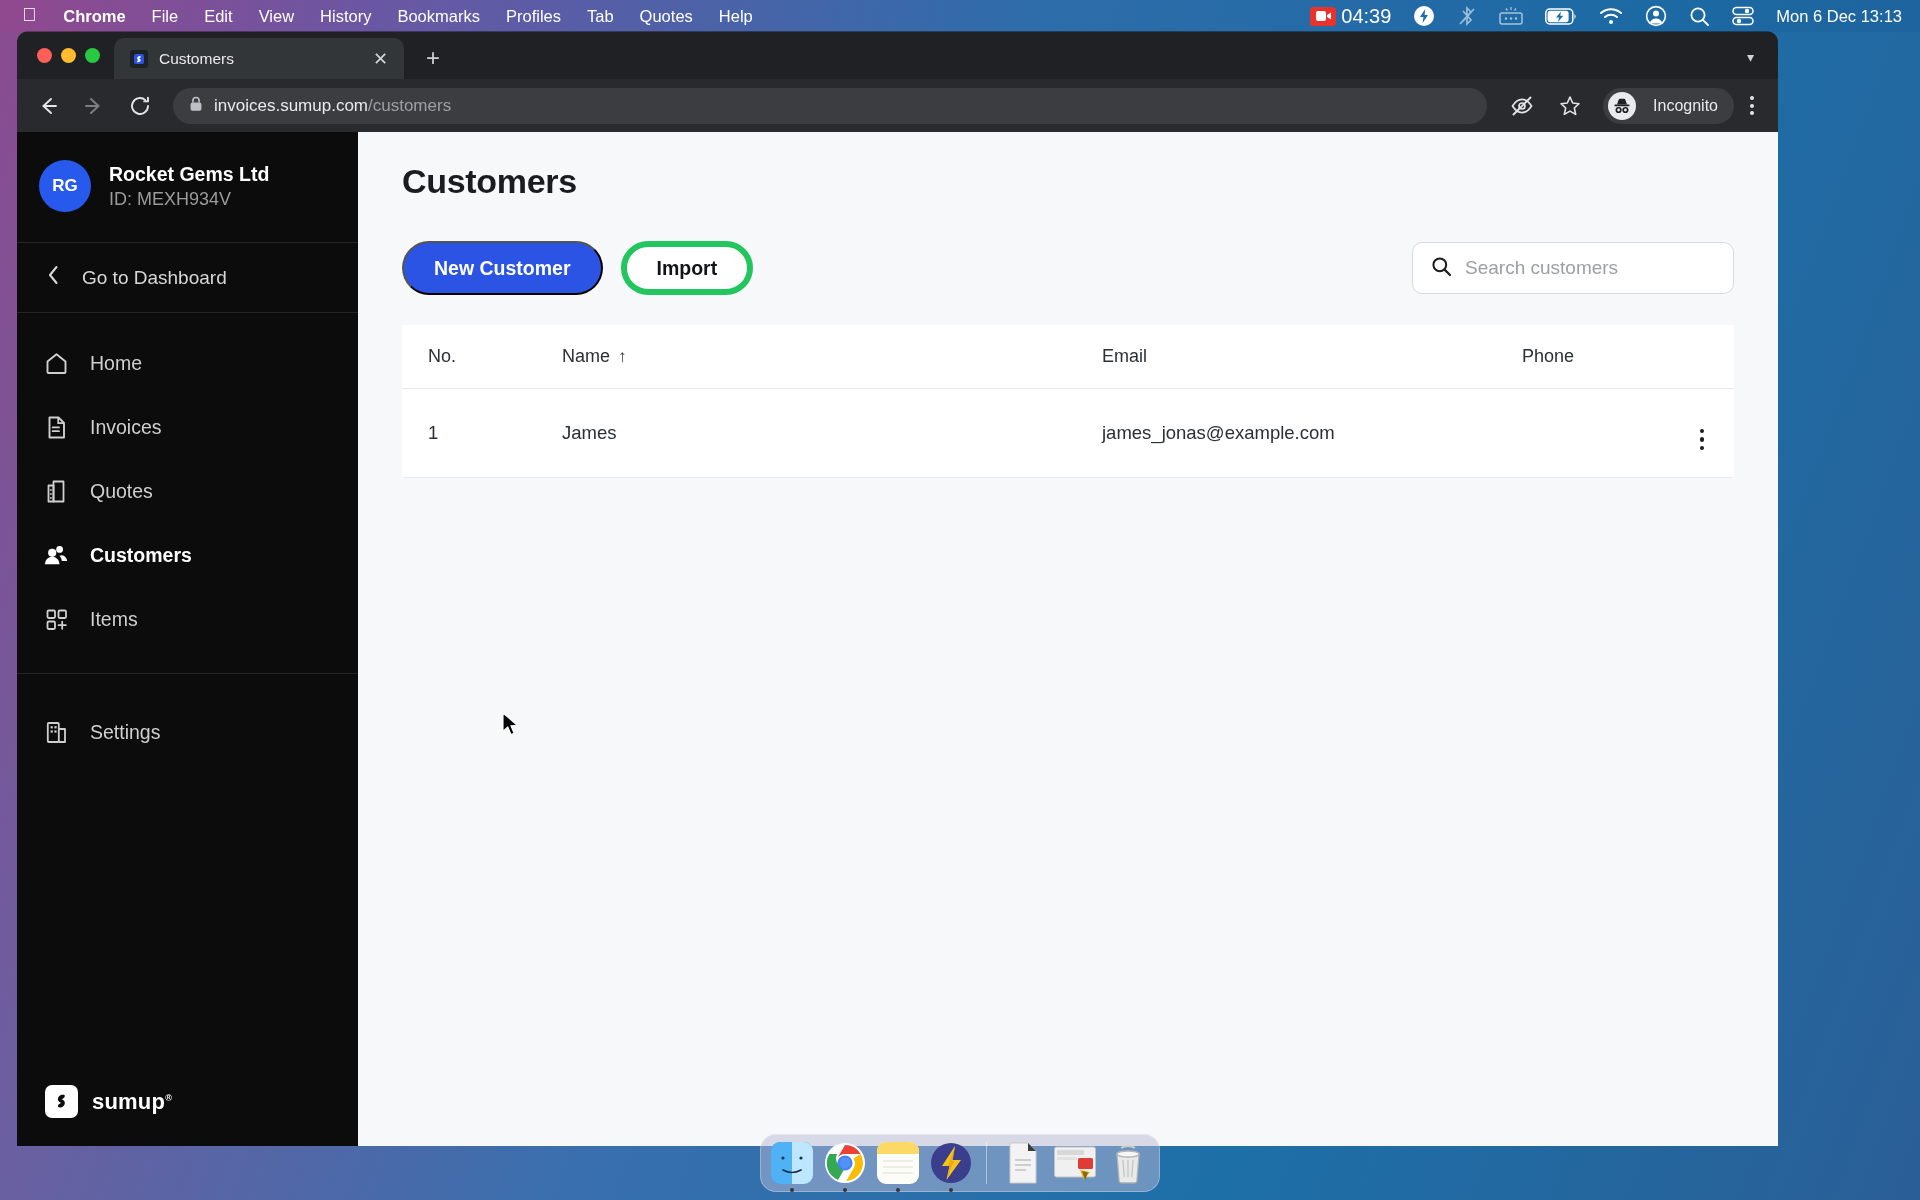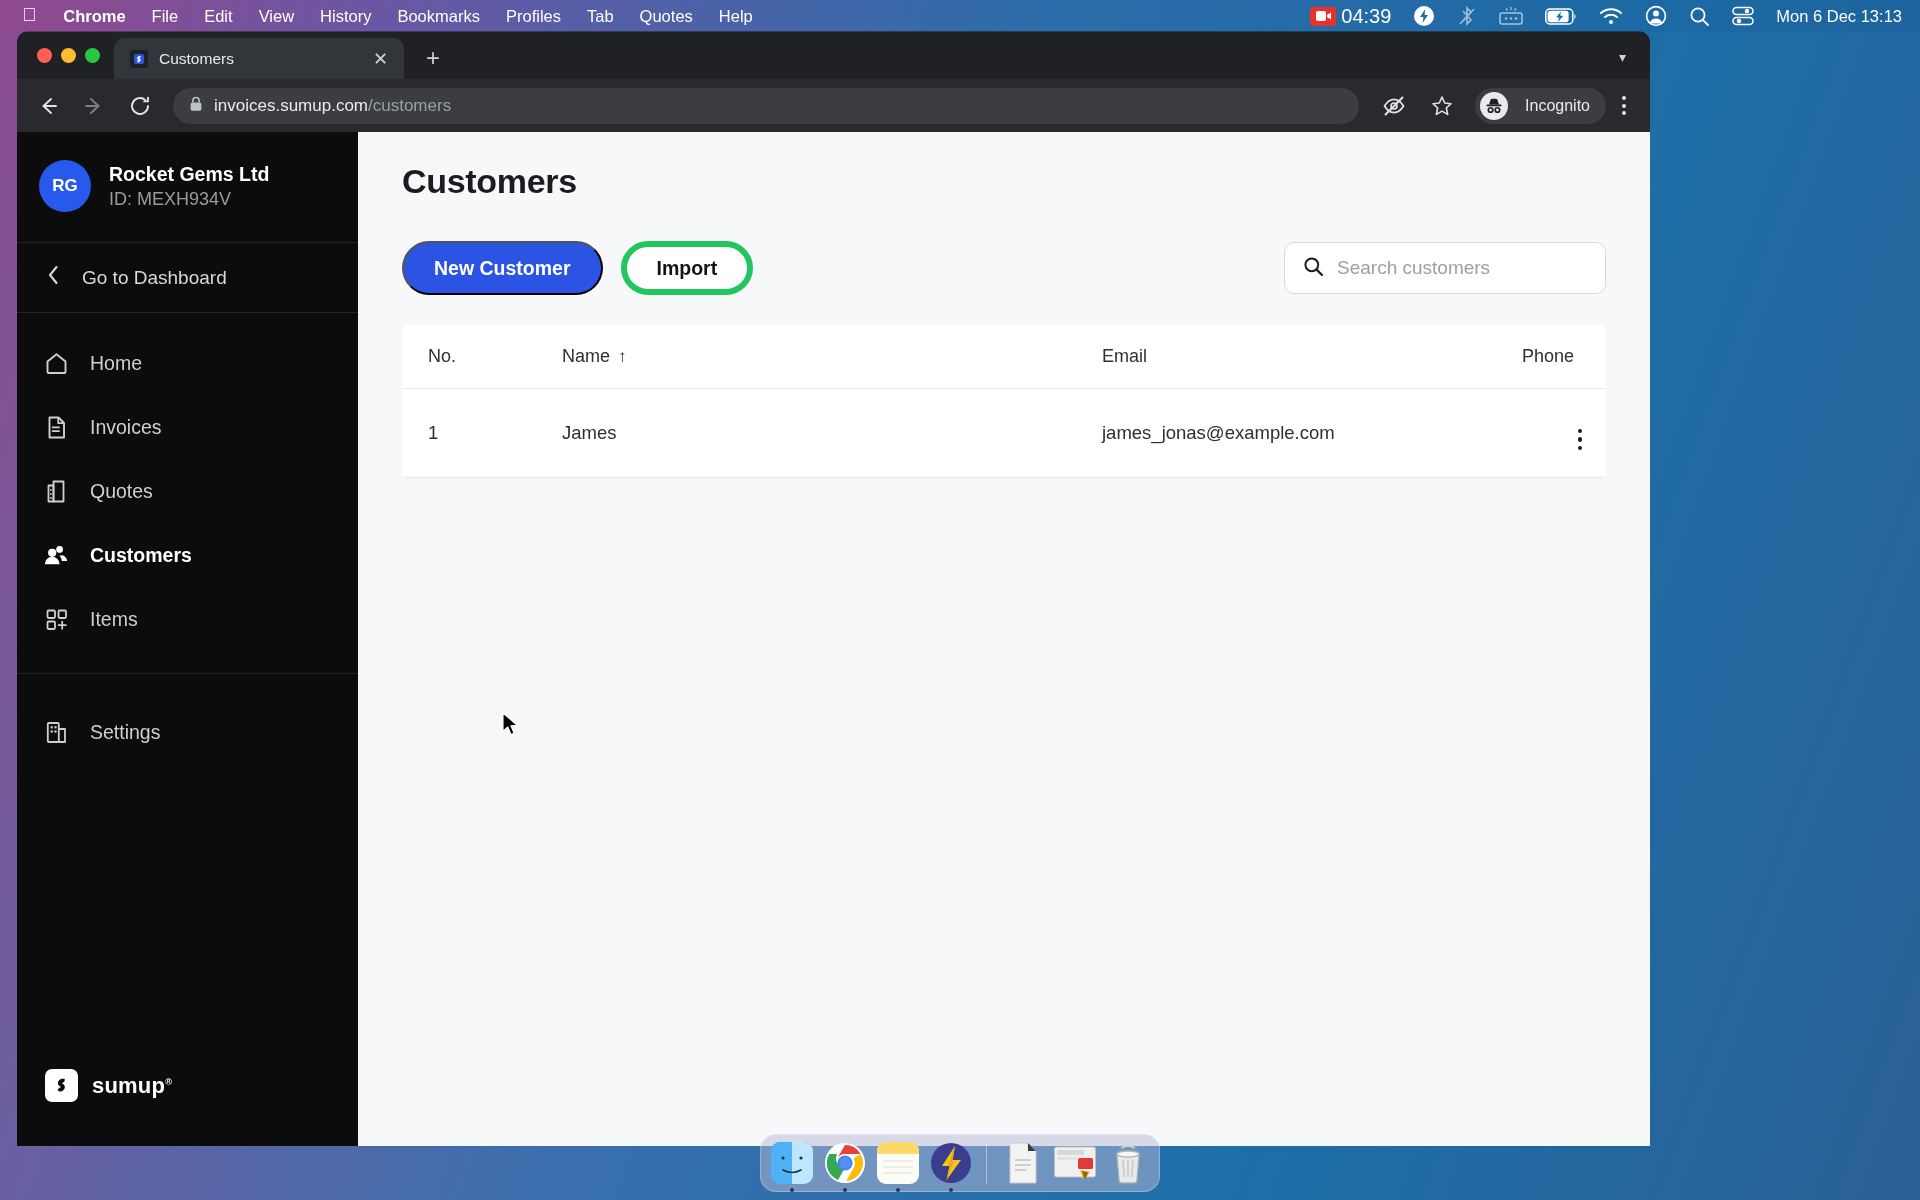--- a/index.html
+++ b/index.html
@@ -34,21 +34,21 @@
   .rec-badge {
     background: #e8322c; border-radius: 3px; width: 26px; height: 19px;
     display: flex; align-items: center; justify-content: center;
   }
   .clock { font-size: 16.5px; white-space: nowrap; }
   .mb-icon { display: flex; align-items: center; }
 
   
   .chrome {
     position: absolute; top: 31px; left: 17px;
-    width: 1633px; height: 1115px;
+    width: 1761px; height: 1115px;
     background: #202124;
     border-radius: 12px 12px 0 0;
     overflow: hidden;
     z-index: 20;
   }
   .tabstrip {
     height: 48px; background: #202124; display: flex; align-items: flex-end;
     padding-left: 14px; position: relative;
   }
   .traffic { display: flex; align-items: center; gap: 9px; height: 48px; padding: 0 14px 0 6px; }
@@ -130,21 +130,21 @@
   .nav { padding: 18px 0 0 0; border-bottom: 1px solid #242424; padding-bottom: 22px; }
   .nav-item {
     display: flex; align-items: center; gap: 21px;
     height: 64px; padding-left: 26px; color: #cfcfcf; font-size: 19.5px;
   }
   .nav-item.active { color: #fff; font-weight: bold; }
   .nav-item .ico { width: 26px; height: 26px; display: flex; align-items: center; justify-content: center; flex: 0 0 auto; }
   .nav-bottom { padding-top: 26px; }
   .brand {
     margin-top: auto; display: flex; align-items: center; gap: 14px;
-    padding: 0 0 44px 28px;
+    padding: 0 0 28px 28px;
   }
   .brand-mark {
     width: 33px; height: 33px; border-radius: 7px; background: #fff;
     display: flex; align-items: center; justify-content: center; flex: 0 0 auto;
   }
   .brand-word { font-size: 22px; font-weight: bold; letter-spacing: .2px; color: #fff; }
   .brand-word sup { font-size: 9px; vertical-align: super; }
 
   
   .main { flex: 1; padding: 30px 44px 0 44px; min-width: 0; }

